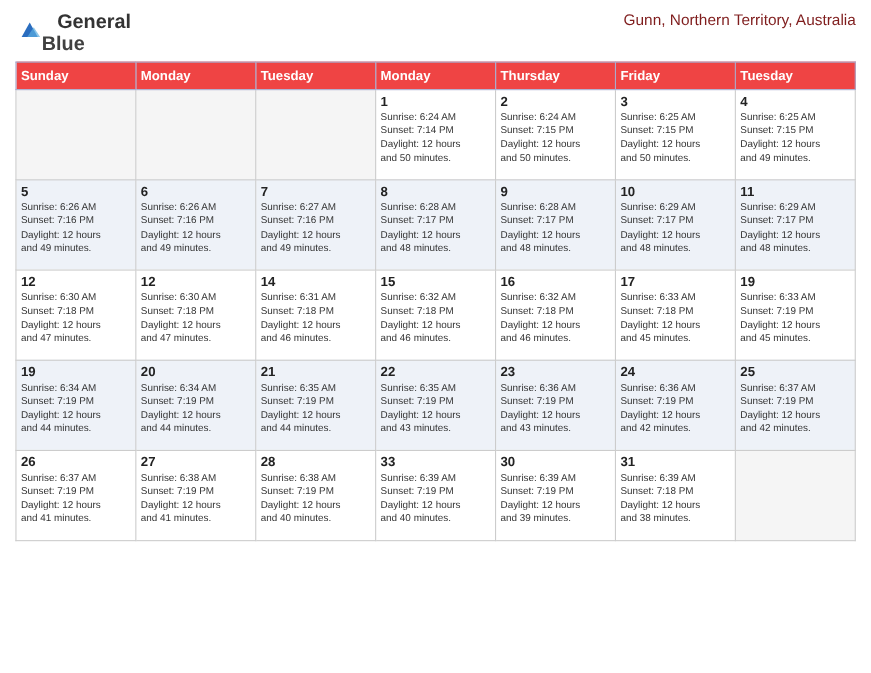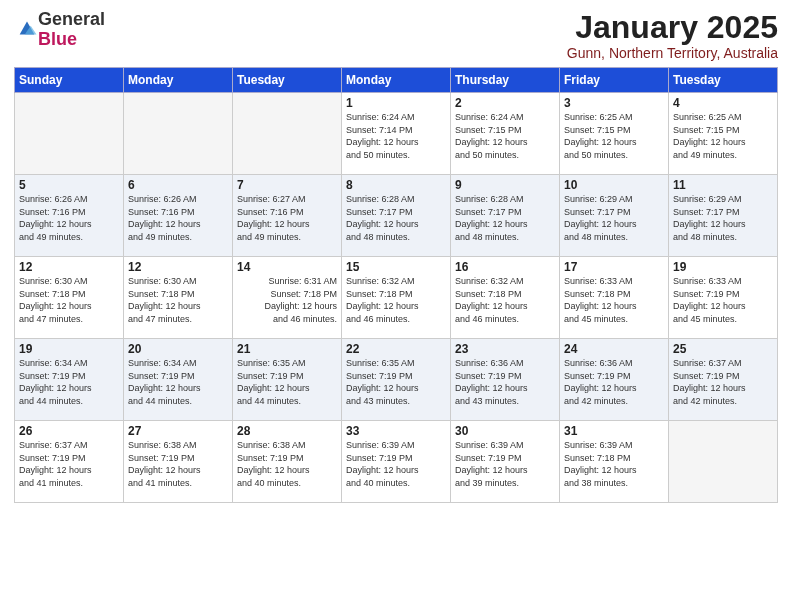--- a/index.html
+++ b/index.html
@@ -24,22 +24,22 @@
     }
     .logo {
       display: flex;
       align-items: center;
     }
     .logo-text {
       font-size: 18px;
       font-weight: bold;
       line-height: 1.1;
     }
-    .logo-general { color: #333; }
-    .logo-blue { color: #be185d; }
+    .logo-general { color: #333; margin-left: 14px; }
+    .logo-blue { color: #404040; }
     .logo-icon {
       width: 22px;
       height: 22px;
       margin-left: 2px;
     }
     .title-block {
       text-align: right;
     }
     .month-title {
       font-size: 32px;
@@ -50,21 +50,21 @@
     .location-title {
       font-size: 14px;
       color: #7f1d1d;
     }
     .calendar {
       width: 100%;
       border-collapse: collapse;
       table-layout: fixed;
     }
     .calendar th {
-      background: #1d4ed8;
+      background: #ef4444;
       color: #fff;
       font-size: 12px;
       font-weight: bold;
       padding: 5px 4px;
       text-align: left;
       border: 1px solid #aac;
     }
     .calendar td {
       border: 1px solid #ccc;
       vertical-align: top;
@@ -106,21 +106,20 @@
         </svg>
       </div>
       <div>
         <div class="logo-text">
           <span class="logo-general">General</span><br>
           <span class="logo-blue">Blue</span>
         </div>
       </div>
     </div>
     <div class="title-block">
-      <div class="month-title">January 2025</div>
       <div class="location-title">Gunn, Northern Territory, Australia</div>
     </div>
   </div>
 
   <table class="calendar">
     <thead>
       <tr>
         <th>Sunday</th>
         <th>Monday</th>
         <th>Tuesday</th>
@@ -225,21 +224,21 @@
           </td>
           <td>
             <span class="day-number">12</span>
             <div class="day-info" style="white-space: pre-line;">Sunrise: 6:30 AM
 Sunset: 7:18 PM
 Daylight: 12 hours
 and 47 minutes.</div>
           </td>
           <td>
             <span class="day-number">14</span>
-            <div class="day-info" style="white-space: pre-line; text-align: right;">Sunrise: 6:31 AM
+            <div class="day-info" style="white-space: pre-line;">Sunrise: 6:31 AM
 Sunset: 7:18 PM
 Daylight: 12 hours
 and 46 minutes.</div>
           </td>
           <td>
             <span class="day-number">15</span>
             <div class="day-info" style="white-space: pre-line;">Sunrise: 6:32 AM
 Sunset: 7:18 PM
 Daylight: 12 hours
 and 46 minutes.</div>

